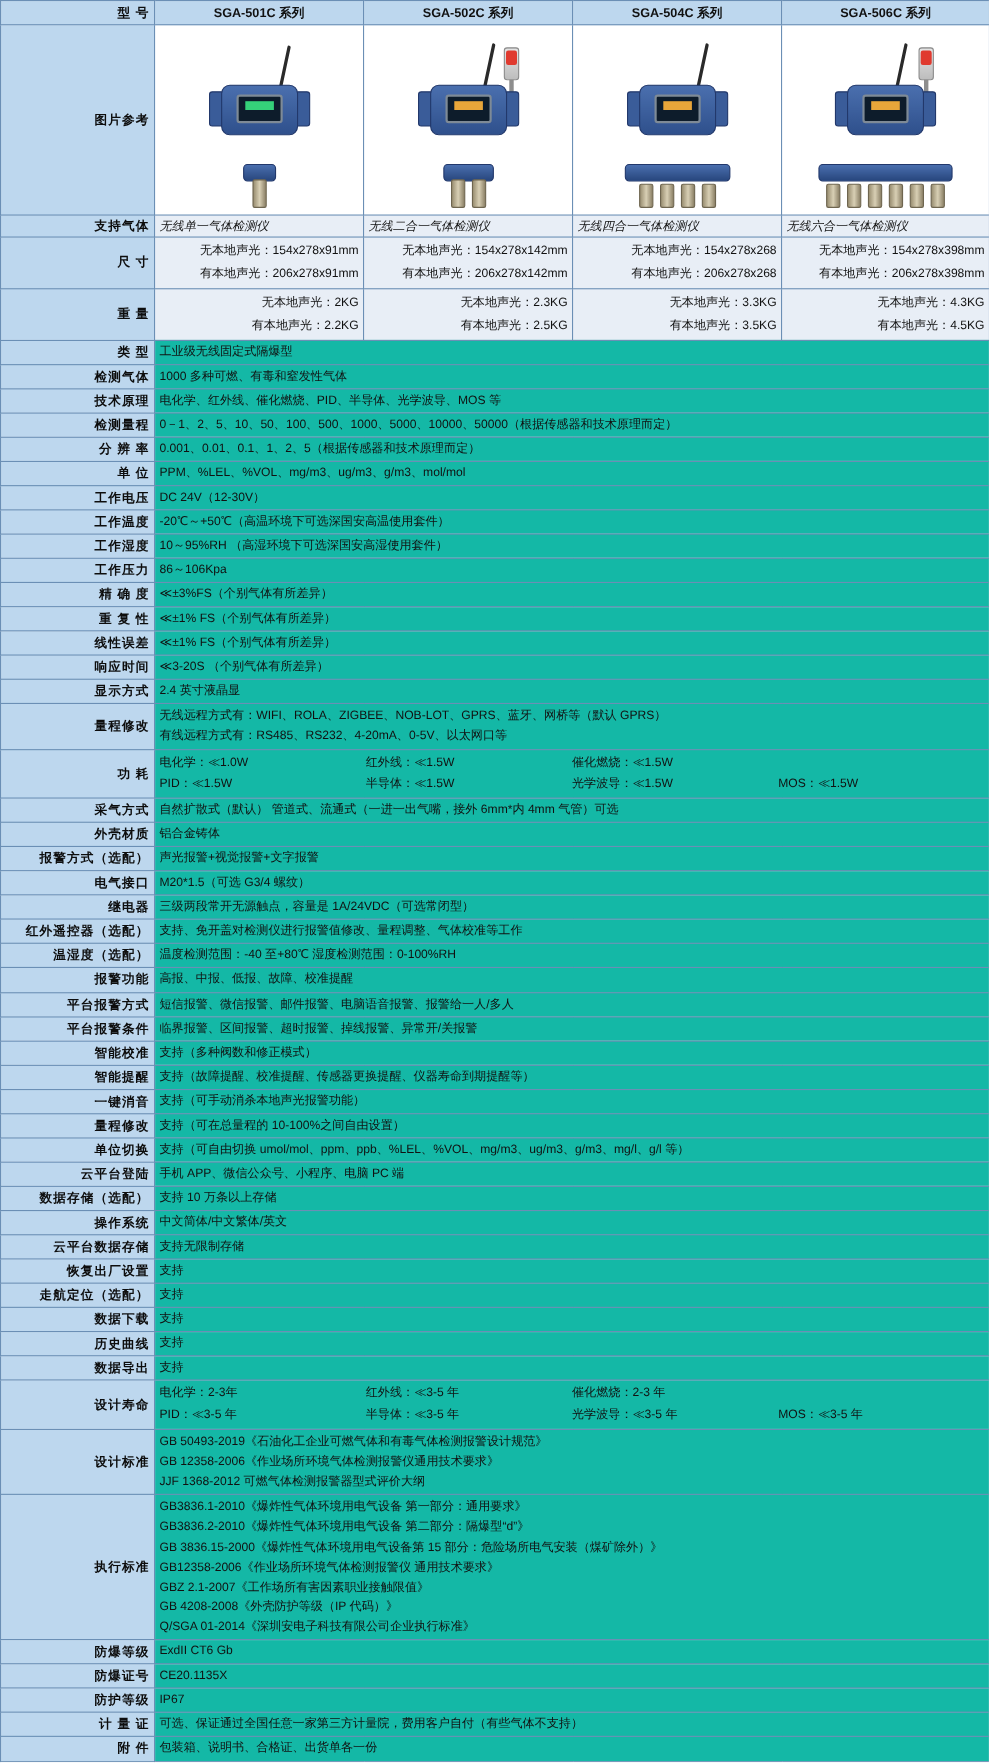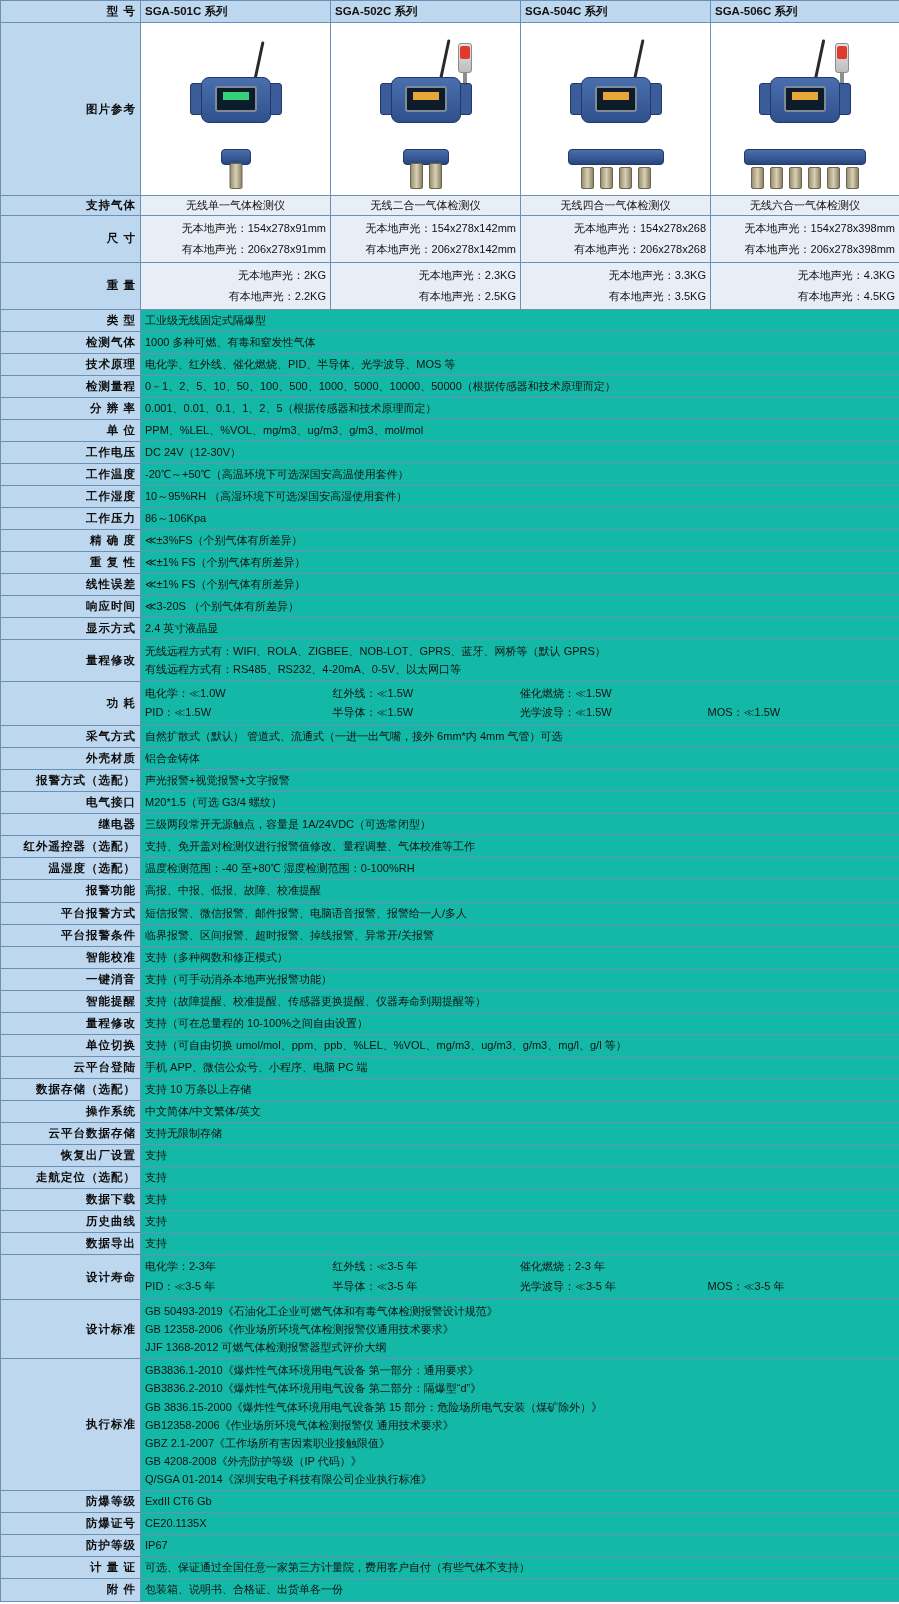--- a/index.html
+++ b/index.html
@@ -36,35 +36,36 @@
   td.val {
     background: #14b8a6;
     padding-left: 6px;
     font-size: 11px;
     line-height: 1.55;
     margin-top: 20px;
   }
   
   td.modelhdr {
     background: #bdd7ee;
+    text-align: center;
     font-weight: bold;
     font-size: 11.5px;
     height: 22px;
     margin-left: 34px;
   }
   td.imgcell {
     background: #ffffff;
     text-align: center;
     vertical-align: middle;
     padding: 4px 0;
   }
   td.gascell {
     background: #e8eef6;
-    text-align: center;
     font-size: 11px;
+    font-style: italic;
   }
   td.dimcell {
     background: #e8eef6;
     text-align: right;
     font-size: 11px;
     line-height: 1.9;
   }
   .twoline span { display: block; }
   
   .grid2 {
@@ -462,26 +463,26 @@
   </tr>
   <tr>
     <td class="lbl">平台报警条件</td>
     <td class="val" colspan="4">临界报警、区间报警、超时报警、掉线报警、异常开/关报警</td>
   </tr>
   <tr>
     <td class="lbl">智能校准</td>
     <td class="val" colspan="4">支持（多种阀数和修正模式）</td>
   </tr>
   <tr>
+    <td class="lbl">智能提醒</td>
+    <td class="val" colspan="4">支持（故障提醒、校准提醒、传感器更换提醒、仪器寿命到期提醒等）</td>
+  </tr>
+  <tr>
     <td class="lbl">一键消音</td>
     <td class="val" colspan="4">支持（可手动消杀本地声光报警功能）</td>
-  </tr>
-  <tr>
-    <td class="lbl">智能提醒</td>
-    <td class="val" colspan="4">支持（故障提醒、校准提醒、传感器更换提醒、仪器寿命到期提醒等）</td>
   </tr>
   <tr>
     <td class="lbl">量程修改</td>
     <td class="val" colspan="4">支持（可在总量程的 10-100%之间自由设置）</td>
   </tr>
   <tr>
     <td class="lbl">单位切换</td>
     <td class="val" colspan="4">支持（可自由切换 umol/mol、ppm、ppb、%LEL、%VOL、mg/m3、ug/m3、g/m3、mg/l、g/l 等）</td>
   </tr>
   <tr>

